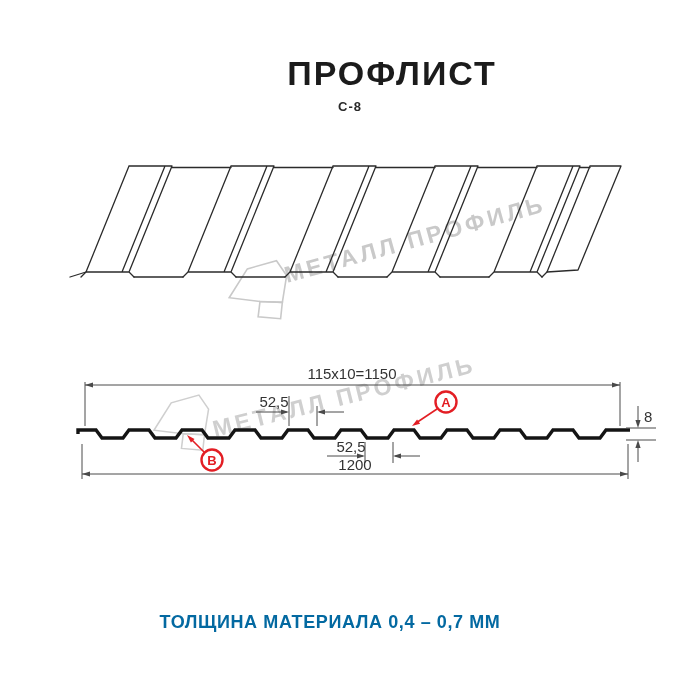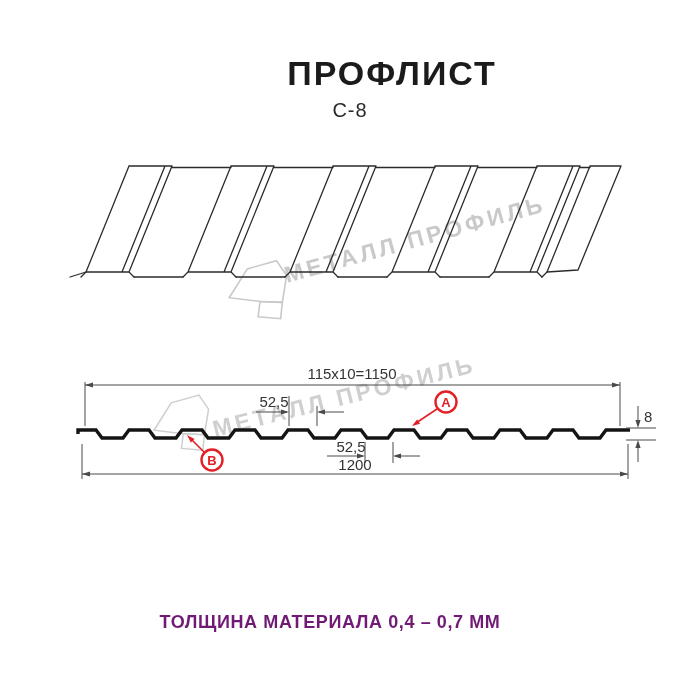--- a/index.html
+++ b/index.html
@@ -6,25 +6,25 @@
   #stage{
     position:relative;width:700px;height:700px;background:#ffffff;overflow:hidden;
     font-family:"Liberation Sans",sans-serif;color:#1b1b1b;
   }
   .title{
     position:absolute;left:0;top:54px;width:700px;text-align:center;
     font-size:34px;font-weight:bold;letter-spacing:2px;color:#1b1b1b;padding-left:42px;
   }
   .subtitle{
     position:absolute;left:0;top:99px;width:700px;text-align:center;
-    font-size:20px;font-weight:400;letter-spacing:1px;color:#2a2a2a;
+    font-size:13px;font-weight:700;letter-spacing:1px;color:#2a2a2a;
   }
   .footer{
     position:absolute;left:0;top:612px;width:660px;text-align:center;
-    font-size:18px;font-weight:600;letter-spacing:0.6px;color:#701a75;
+    font-size:18px;font-weight:600;letter-spacing:0.6px;color:#0369a1;
   }
   svg{position:absolute;overflow:visible;}
   #profile3d{left:60px;top:150px;}
   #crosssec{left:60px;top:360px;}
   .sketch{stroke:#2b2b2b;stroke-width:1.3;fill:none;stroke-linejoin:round;stroke-linecap:round;}
   .wm-text{font-family:"Liberation Sans",sans-serif;font-weight:bold;font-size:23px;letter-spacing:3.5px;}
   .wm-shape{fill:none;stroke-width:1.6;}
   .dim{stroke:#4a4a4a;stroke-width:1;fill:none;}
   .dim-arrow{stroke:none;}
   .dim-text{font-family:"Liberation Sans",sans-serif;font-size:15px;fill:#333333;}

